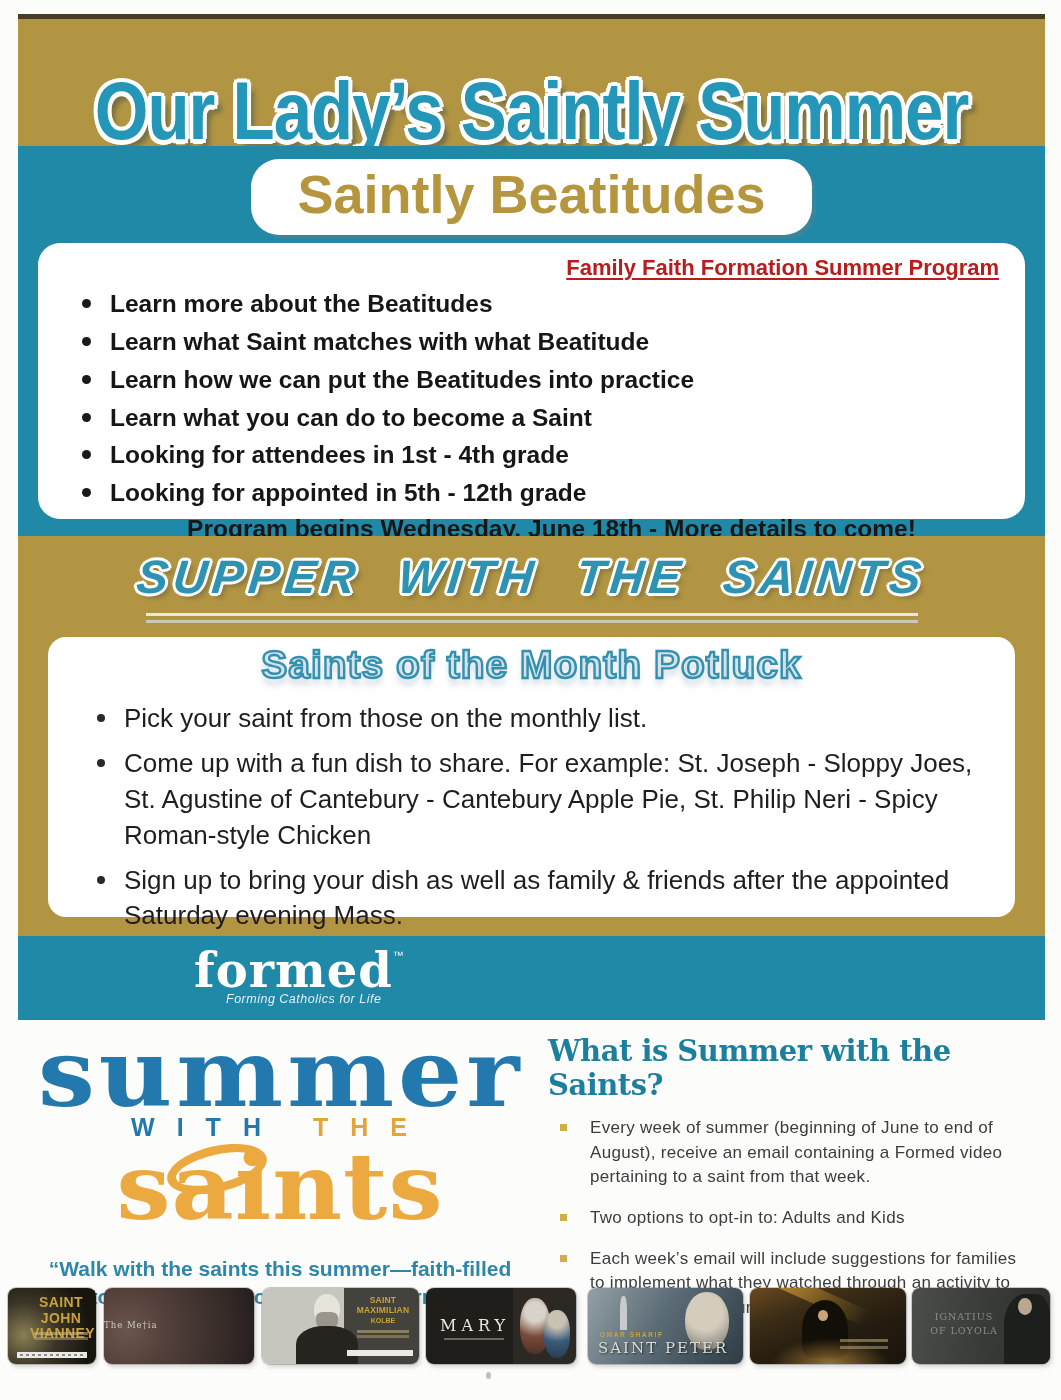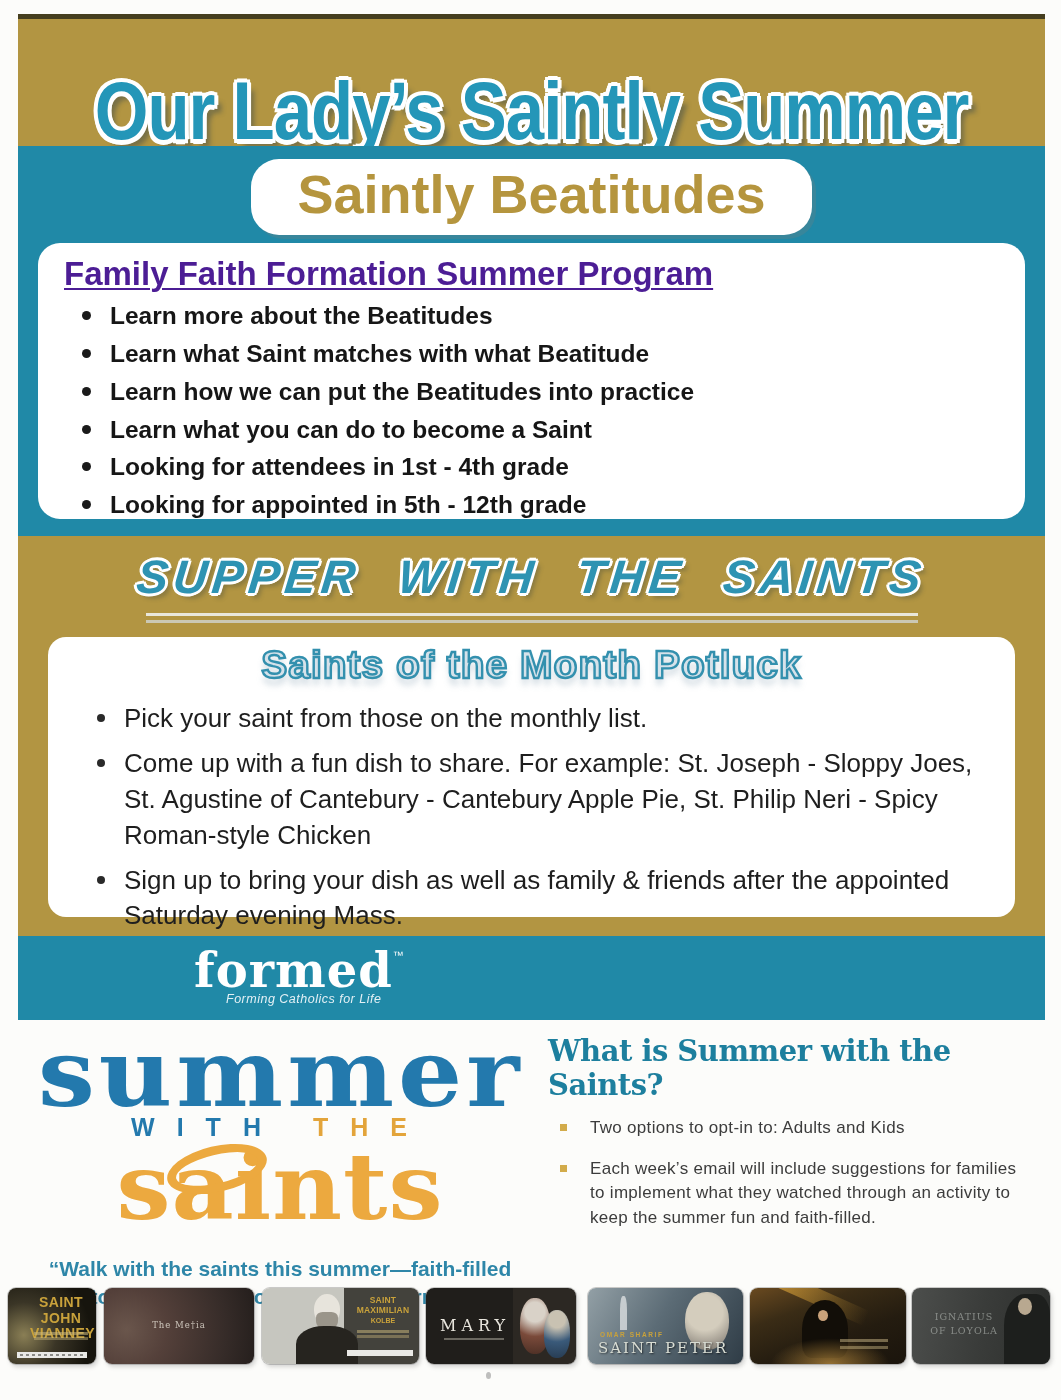--- a/index.html
+++ b/index.html
@@ -30,21 +30,21 @@
   .pill{
     margin:13px auto 0 auto;width:fit-content;padding:4px 46px 10px 46px;
     background:#fff;border-radius:28px;box-shadow:4px 4px 0 rgba(120,125,125,.28);
   }
   .pill-text{font-size:54px;font-weight:800;color:#b5953e;letter-spacing:0px;}
   .beatitudes-box{
     position:absolute;left:20px;top:97px;width:987px;height:276px;
     background:#fff;border-radius:22px;padding:12px 26px;box-sizing:border-box;
   }
   .box-heading{
-    text-align:left;font-size:33px;font-weight:bold;color:#4c1d95;
+    text-align:right;font-size:22px;font-weight:bold;color:#b91c1c;
     text-decoration:underline;text-decoration-thickness:2px;text-underline-offset:3px;
     margin-bottom:7px;
   }
   .b-list{list-style:none;margin:0;padding:0 0 0 46px;}
   .b-list li{
     position:relative;font-size:24.5px;font-weight:bold;color:#161616;
     line-height:1.28;margin-bottom:6.5px;
   }
   .b-list li::before{
     content:"";position:absolute;left:-28px;top:11px;width:9px;height:9px;
@@ -136,21 +136,21 @@
     position:absolute;top:2px;height:76px;border-radius:8px;overflow:hidden;
     box-shadow:0 0 0 1px rgba(110,110,110,.35), 2px 3px 4px rgba(100,100,100,.25);
   }
   .t1{left:8px;width:88px;background:radial-gradient(circle at 18% 62%,#8a7f55 0%,#3a3526 38%,#16140d 78%);}
   .t1 .cap{position:absolute;right:4px;top:7px;width:62px;text-align:center;
      color:#c9a23b;font-size:14px;font-weight:bold;line-height:1.12;letter-spacing:.4px;}
   .t1 .sub{position:absolute;right:8px;top:44px;width:54px;height:2.5px;background:rgba(205,185,125,.55);box-shadow:0 5px 0 rgba(205,185,125,.45);}
   .t1 .bar{position:absolute;bottom:6px;left:10%;width:80%;height:6px;background:#e9e9e6;
      background-image:repeating-linear-gradient(90deg,#8a8a86 0 3px,transparent 3px 6px);background-size:90% 2px;background-position:3px 2px;background-repeat:no-repeat;}
   .t2{left:104px;width:150px;background:radial-gradient(circle at 15% 55%,#6a564c 0%,#54403a 30%,#352b28 75%,#241e1c 100%);}
-  .t2 .cap{position:absolute;left:0;top:32px;width:100%;text-align:center;color:rgba(225,218,208,.85);
+  .t2 .cap{position:absolute;left:0;top:32px;width:100%;color:rgba(225,218,208,.85);
      font-size:8.5px;letter-spacing:1px;font-family:"DejaVu Serif",serif;}
   .t3{left:262px;width:157px;background:linear-gradient(90deg,#c6c6bf 0 52%,#43423c 52% 100%);}
   .t3 .head{position:absolute;left:52px;top:6px;width:26px;height:30px;background:#e7e4dc;border-radius:50% 50% 45% 45%;}
   .t3 .beard{position:absolute;left:54px;top:24px;width:22px;height:18px;background:#9a958a;border-radius:30% 30% 50% 50%;}
   .t3 .bodyb{position:absolute;left:34px;top:38px;width:62px;height:40px;background:#26241f;border-radius:45% 45% 0 0;}
   .t3 .cap{position:absolute;right:3px;top:8px;width:66px;text-align:center;color:#c9a23b;
      font-size:8.5px;font-weight:bold;line-height:1.15;letter-spacing:.2px;}
   .t3 .cap2{position:absolute;right:3px;top:29px;width:66px;text-align:center;color:#c9a23b;font-size:7px;font-weight:bold;}
   .t3 .sub{position:absolute;right:10px;top:42px;width:52px;height:2.5px;background:rgba(205,185,125,.5);box-shadow:0 5px 0 rgba(205,185,125,.4);}
   .t3 .bar{position:absolute;bottom:8px;right:6px;width:66px;height:6px;background:#e9e9e6;}
@@ -196,20 +196,21 @@
     <div class="beatitudes-box">
       <div class="box-heading">Family Faith Formation Summer Program</div>
       <ul class="b-list">
         <li>Learn more about the Beatitudes</li>
         <li>Learn what Saint matches with what Beatitude</li>
         <li>Learn how we can put the Beatitudes into practice</li>
         <li>Learn what you can do to become a Saint</li>
         <li>Looking for attendees in 1st - 4th grade</li>
         <li>Looking for appointed in 5th - 12th grade</li>
       </ul>
+      <div class="program-footer">Program begins Wednesday, June 18th - More details to come!</div>
     </div>
   </div>
 
   <div class="gold-sec">
     <div class="supper-title">SUPPER WITH THE SAINTS</div>
     <div class="supper-underline"></div>
     <div class="potluck-box">
       <div class="potluck-title">Saints of the Month Potluck</div>
       <ul class="p-list">
         <li>Pick your saint from those on the monthly list.</li>
@@ -237,20 +238,21 @@
         <span class="halo"></span>
       </div>
       <div class="quote">
         <div>“Walk with the saints this summer—faith-filled</div>
         <div>stories for the whole family on Formed.”</div>
       </div>
     </div>
     <div class="right-col">
       <div class="what-heading">What is Summer with the Saints?</div>
       <ul class="w-list">
+        <li>Every week of summer (beginning of June to end of August), receive an email containing a Formed video pertaining to a saint from that week.</li>
         <li>Two options to opt-in to: Adults and Kids</li>
         <li>Each week’s email will include suggestions for families to implement what they watched through an activity to keep the summer fun and faith-filled.</li>
       </ul>
     </div>
   </div>
 
   <div class="thumb-strip">
     <div class="thumb t1">
       <div class="cap">SAINT JOHN VIANNEY</div>
       <div class="sub"></div>

